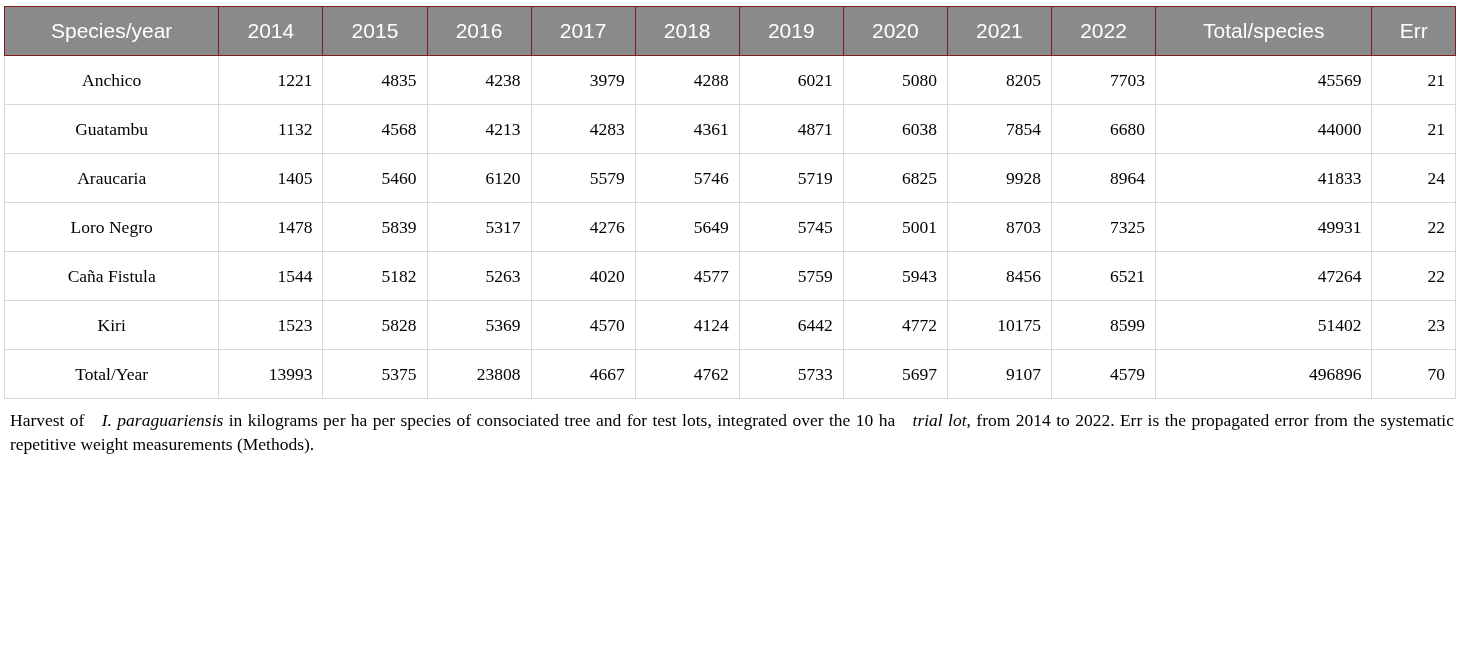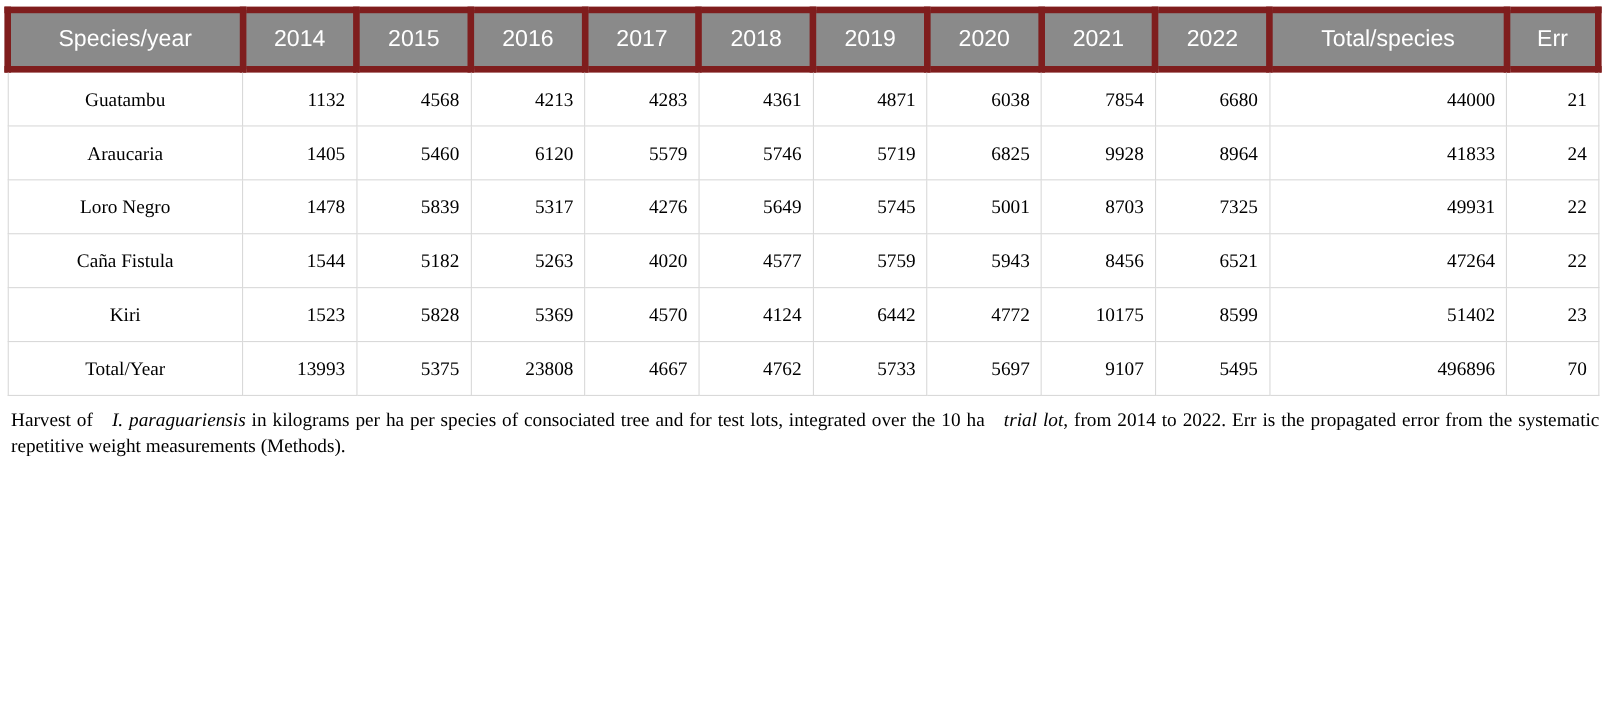--- a/index.html
+++ b/index.html
@@ -25,21 +25,21 @@
     font-size: 17.5px;
   }
   table.data-table thead th {
     background: #8a8a8a;
     color: #ffffff;
     font-family: "Liberation Sans", sans-serif;
     font-weight: normal;
     font-size: 21px;
     text-align: center;
     padding: 12px 8px;
-    border: 6px solid #7f1d1d;
+    border: 1px solid #7f1d1d;
     white-space: nowrap;
   }
   table.data-table tbody td {
     border: 1px solid #d9d9d9;
     padding: 11px 10px;
     height: 26px;
     vertical-align: middle;
     white-space: nowrap;
   }
   table.data-table tbody td.species {
@@ -94,20 +94,34 @@
         <th>2019</th>
         <th>2020</th>
         <th>2021</th>
         <th>2022</th>
         <th>Total/species</th>
         <th>Err</th>
       </tr>
     </thead>
     <tbody>
       <tr>
+        <td class="species">Anchico</td>
+        <td class="num">1221</td>
+        <td class="num">4835</td>
+        <td class="num">4238</td>
+        <td class="num">3979</td>
+        <td class="num">4288</td>
+        <td class="num">6021</td>
+        <td class="num">5080</td>
+        <td class="num">8205</td>
+        <td class="num">7703</td>
+        <td class="num">45569</td>
+        <td class="num">21</td>
+      </tr>
+      <tr>
         <td class="species">Guatambu</td>
         <td class="num">1132</td>
         <td class="num">4568</td>
         <td class="num">4213</td>
         <td class="num">4283</td>
         <td class="num">4361</td>
         <td class="num">4871</td>
         <td class="num">6038</td>
         <td class="num">7854</td>
         <td class="num">6680</td>
@@ -173,21 +187,21 @@
       <tr>
         <td class="species">Total/Year</td>
         <td class="num">13993</td>
         <td class="num">5375</td>
         <td class="num">23808</td>
         <td class="num">4667</td>
         <td class="num">4762</td>
         <td class="num">5733</td>
         <td class="num">5697</td>
         <td class="num">9107</td>
-        <td class="num">5495</td>
+        <td class="num">4579</td>
         <td class="num">496896</td>
         <td class="num">70</td>
       </tr>
     </tbody>
   </table>
 
   <div class="caption">
     <span>Harvest of </span><i>I. paraguariensis</i><span> in kilograms per ha per species of consociated tree and for test lots, integrated over the 10 ha </span><i>trial lot</i><span>, from 2014 to 2022. Err is the propagated error from the systematic repetitive weight measurements (Methods).</span>
   </div>
 </div>

